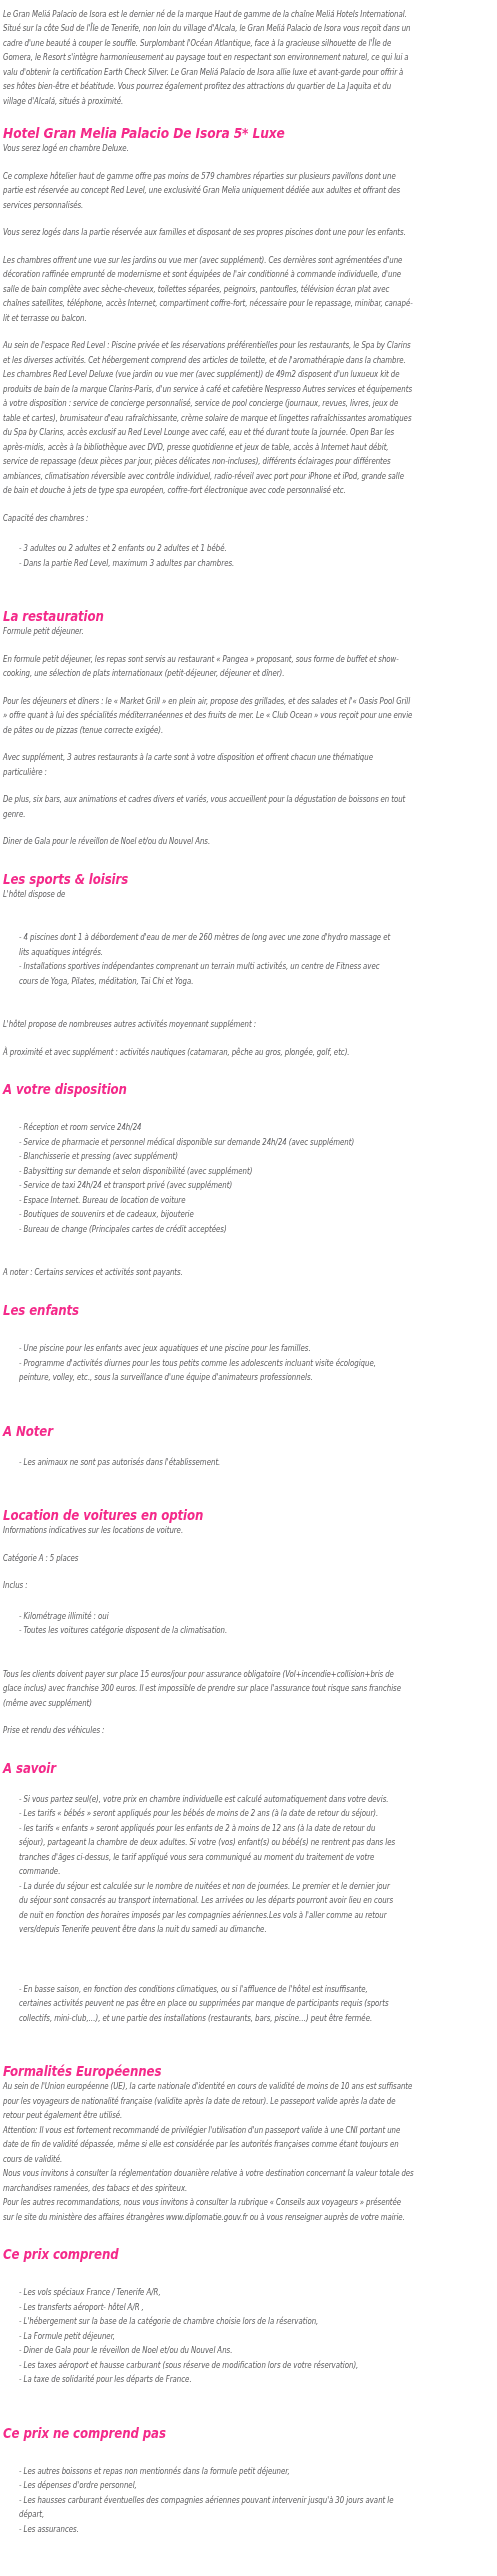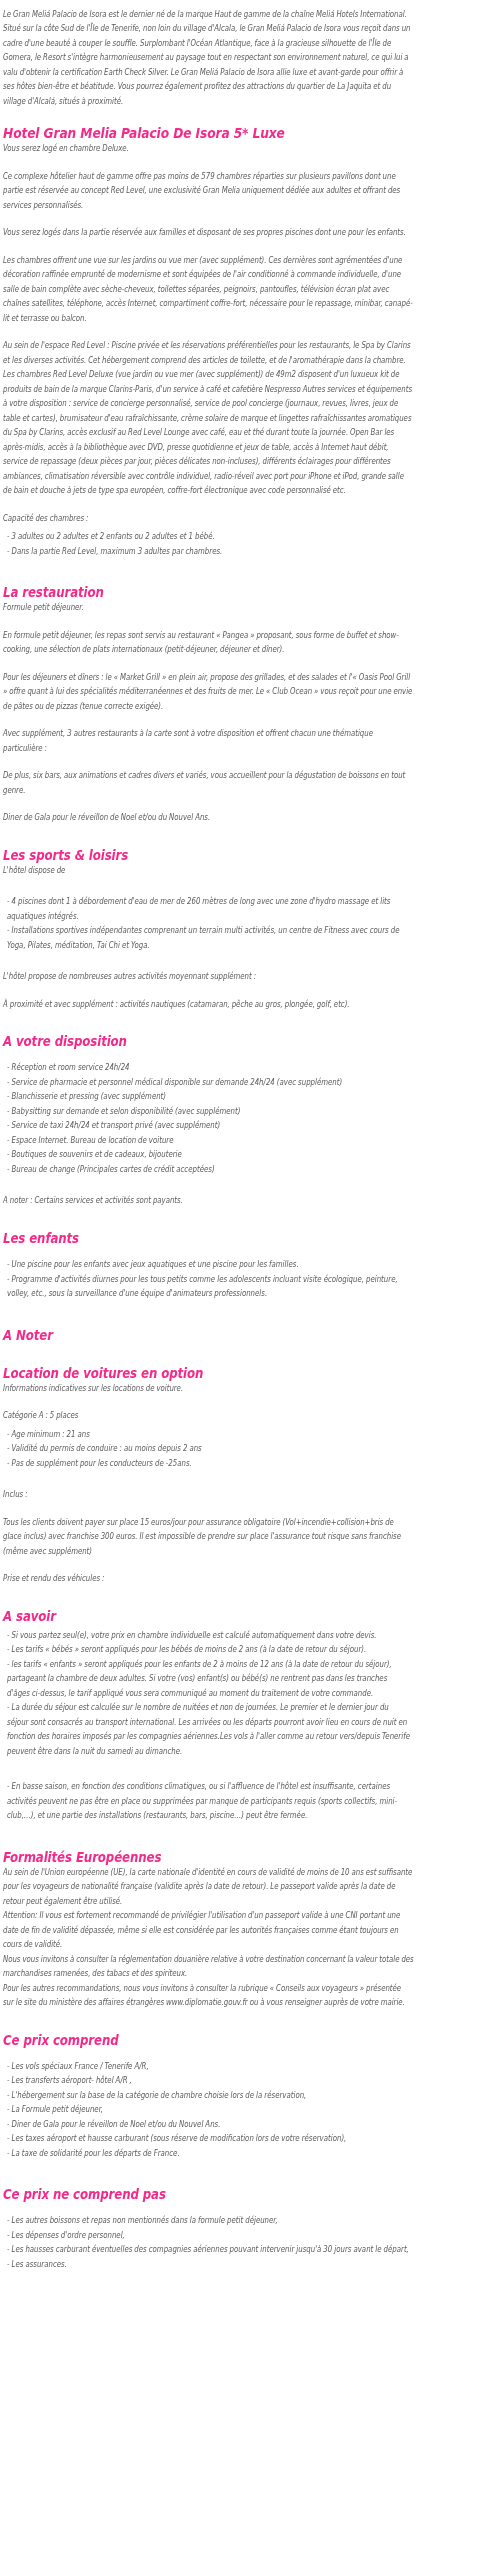--- a/index.html
+++ b/index.html
@@ -46,21 +46,21 @@
     margin: 0;
     letter-spacing: -0.1px;
     transform: scaleX(0.97);
     transform-origin: left center;
   }
   h2.big-title {
     font-size: 14px;
     line-height: 18.4px;
   }
   ul.list {
-    margin: 4px;
+    margin: 16px;
     padding: 0;
     list-style: none;
   }
   ul.list li {
     font-size: 8px;
     line-height: 14.5px;
     color: #5a5a5c;
     margin: 0;
     word-spacing: -0.2px;
     transform: scaleX(0.97);
@@ -173,38 +173,40 @@
   <h2 class="section-title">Les enfants</h2>
   <div class="spacer-sm"></div>
   <ul class="list">
     <li>- Une piscine pour les enfants avec jeux aquatiques et une piscine pour les familles.</li>
     <li>- Programme d'activités diurnes pour les tous petits comme les adolescents incluant visite écologique, peinture, volley, etc., sous la surveillance d'une équipe d'animateurs professionnels.</li>
   </ul>
 
   <div class="spacer-xl"></div>
 
   <h2 class="section-title">A Noter</h2>
+  <ul class="list">
+    <li>- Les animaux ne sont pas autorisés dans l'établissement.</li>
+  </ul>
 
   <div class="spacer-xl"></div>
 
   <h2 class="section-title">Location de voitures en option</h2>
   <p class="para">Informations indicatives sur les locations de voiture.</p>
 
   <div class="spacer-md"></div>
 
   <p class="para">Catégorie A : 5 places</p>
-  <ul class="list">
-    <li>- Age minimum : 21 ans</li>
-    <li>- Validité du permis de conduire : au moins depuis 2 ans</li>
-    <li>- Pas de supplément pour les conducteurs de -25ans.</li>
-  </ul>
 
   <div class="spacer-md"></div>
 
   <p class="para">Inclus :</p>
+  <ul class="list">
+    <li>- Kilométrage illimité : oui</li>
+    <li>- Toutes les voitures catégorie disposent de la climatisation.</li>
+  </ul>
 
   <div class="spacer-md"></div>
 
   <p class="para">Tous les clients doivent payer sur place 15 euros/jour pour assurance obligatoire (Vol+incendie+collision+bris de glace inclus) avec franchise 300 euros. Il est impossible de prendre sur place l'assurance tout risque sans franchise (même avec supplément)</p>
 
   <div class="spacer-md"></div>
 
   <p class="para">Prise et rendu des véhicules :</p>
 
   <div class="spacer-xl"></div>

